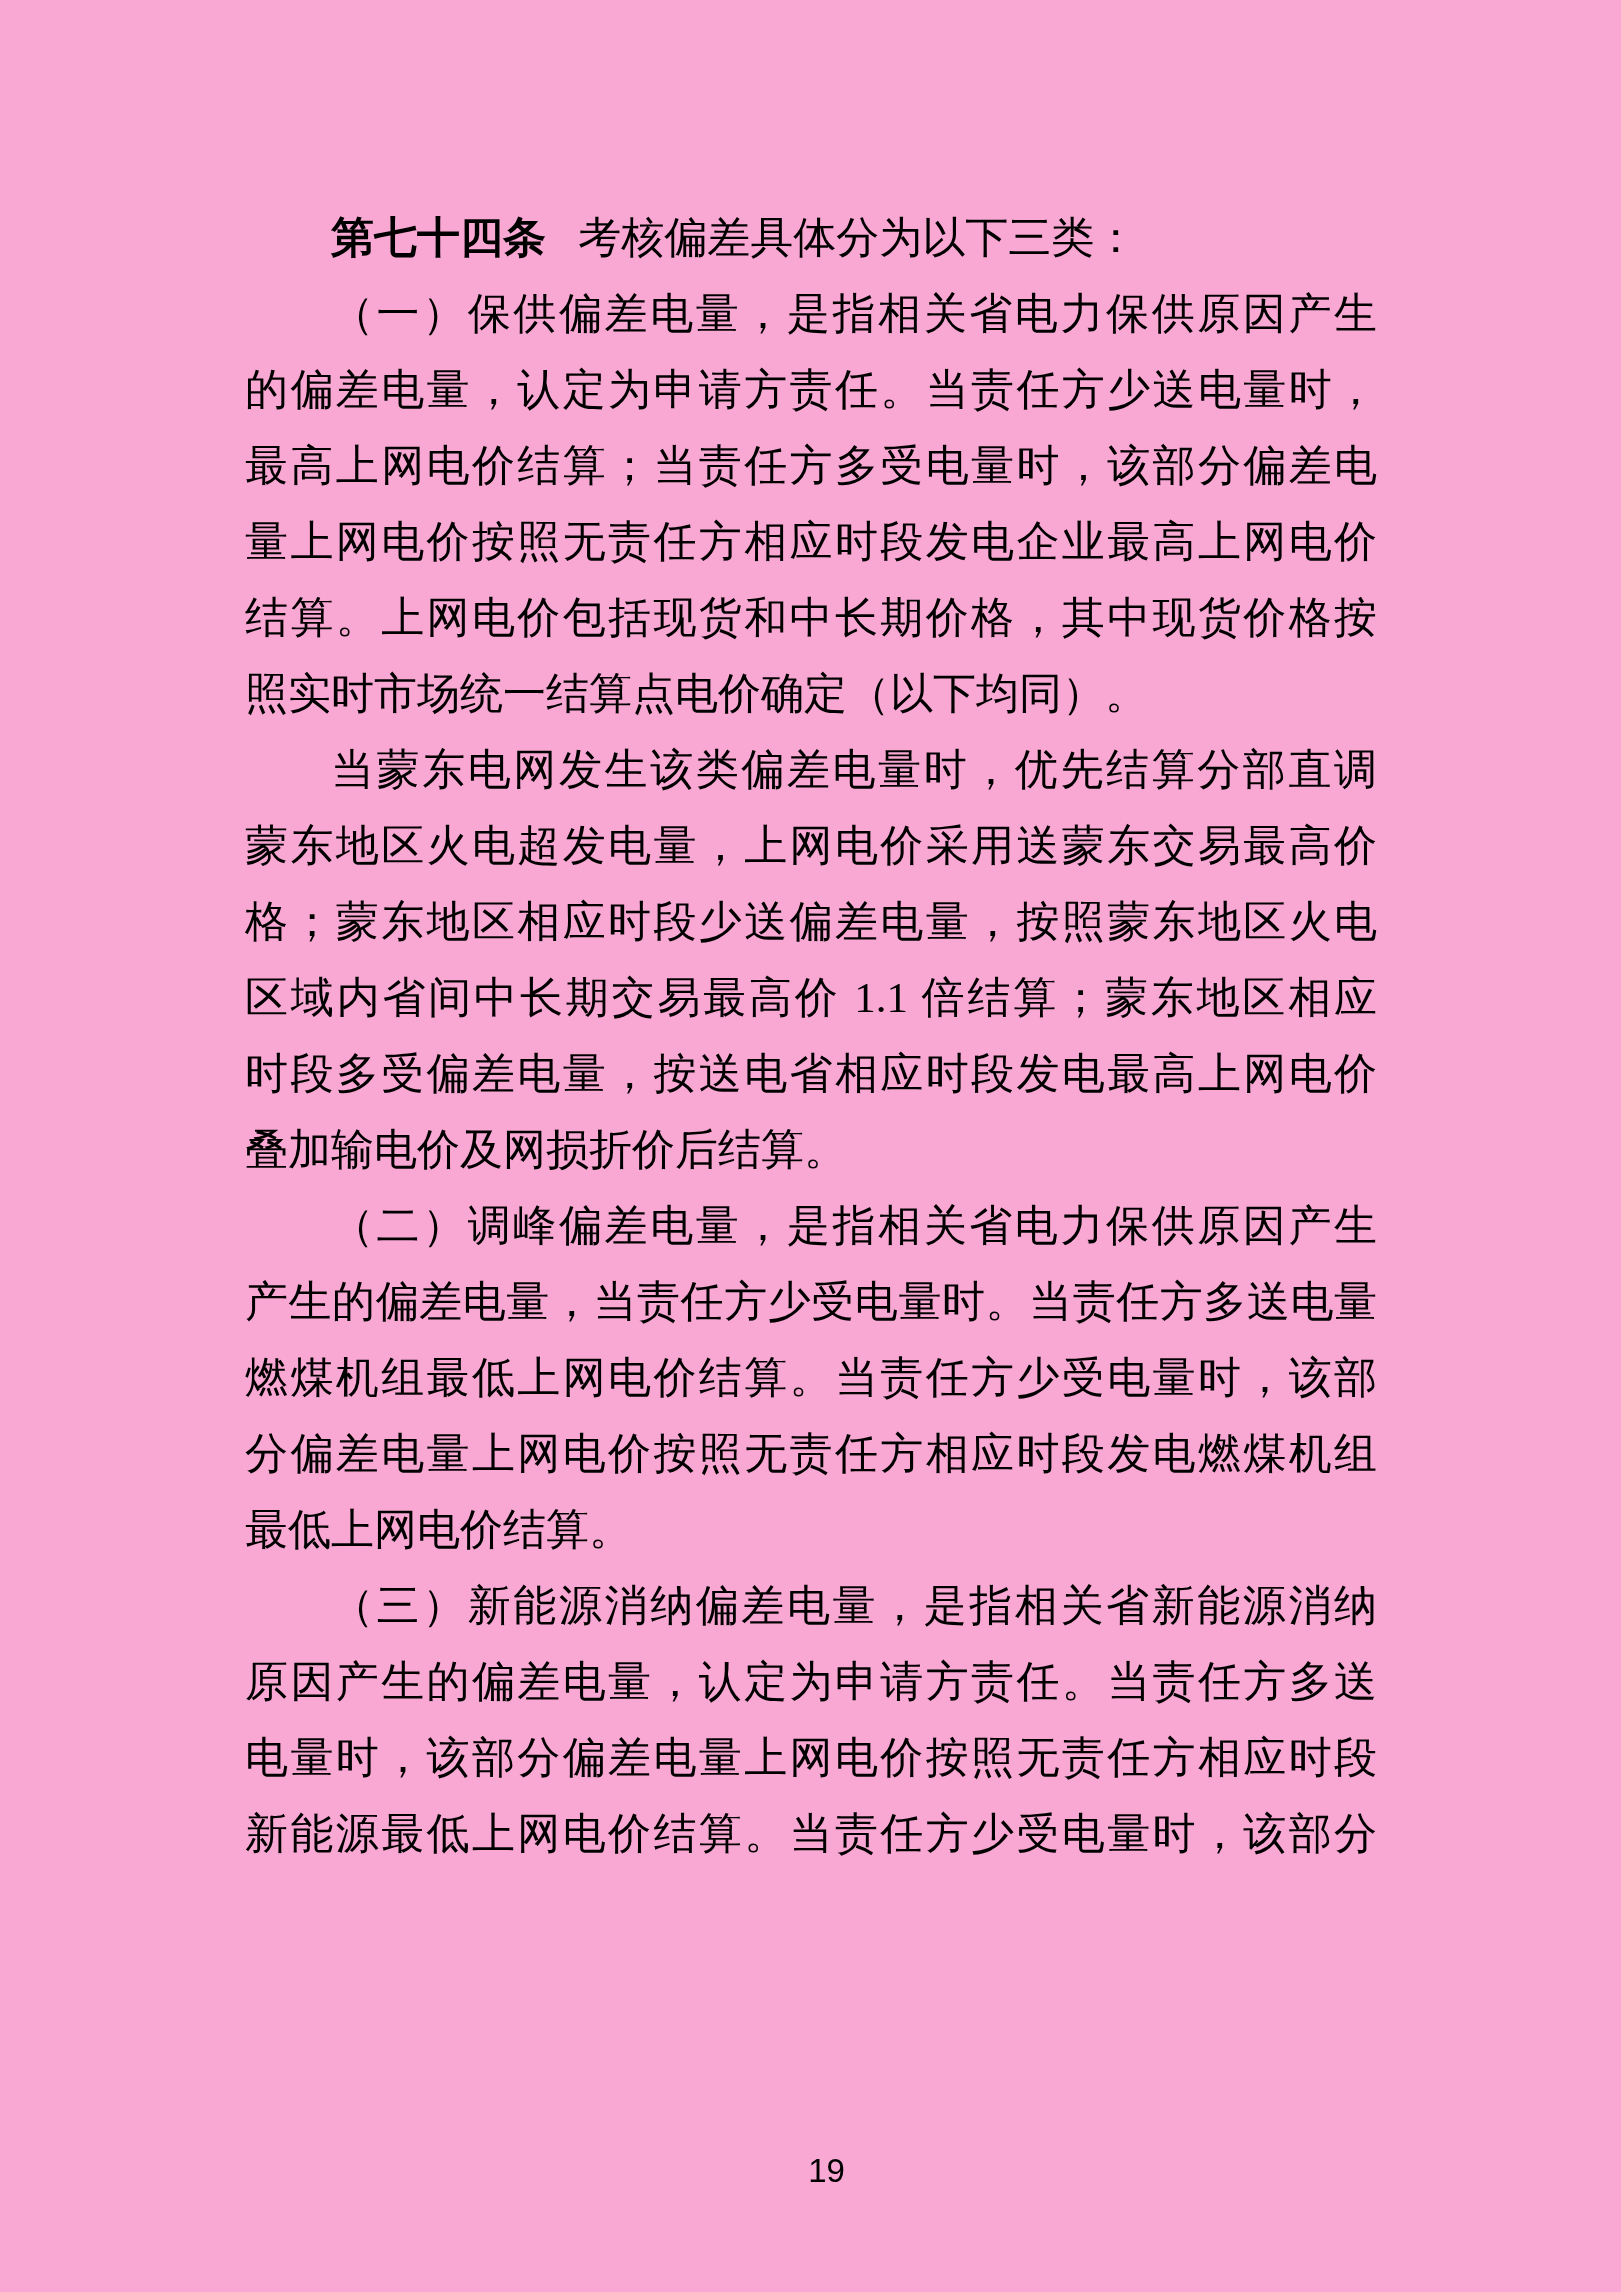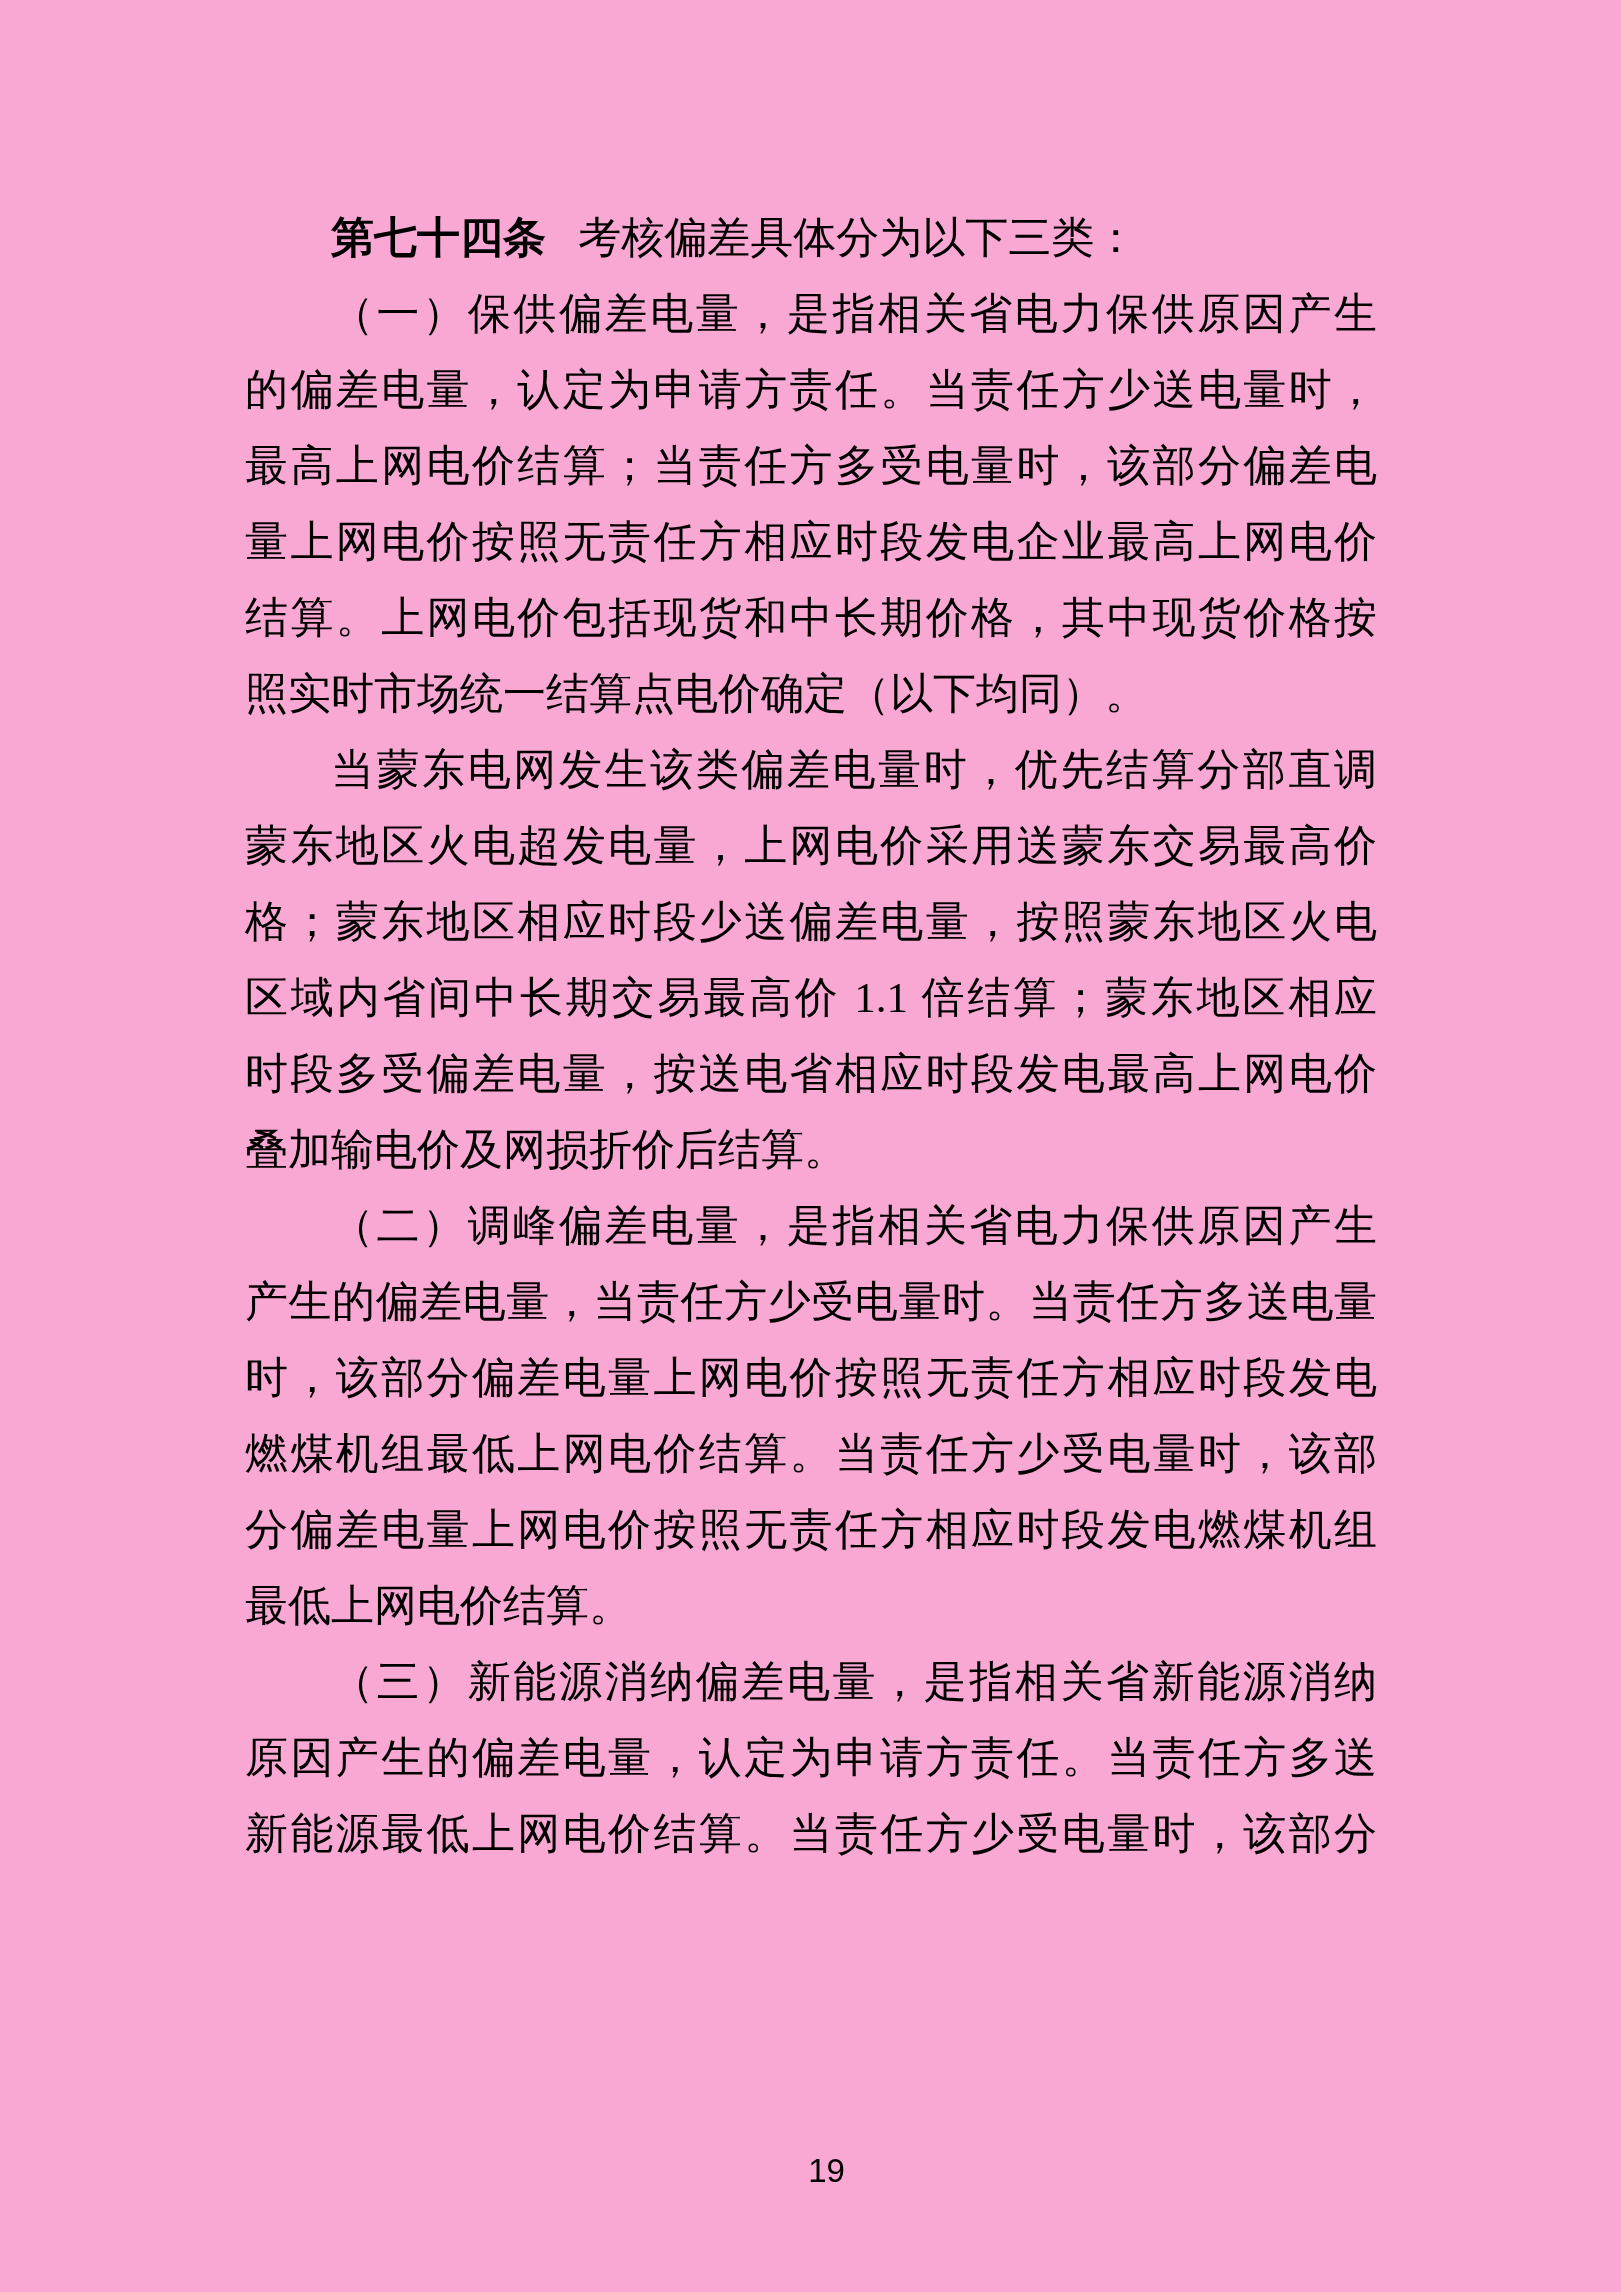--- a/index.html
+++ b/index.html
@@ -77,27 +77,27 @@
           <div class="line indent">当蒙东电网发生该类偏差电量时，优先结算分部直调</div>
           <div class="line">蒙东地区火电超发电量，上网电价采用送蒙东交易最高价</div>
           <div class="line">格；蒙东地区相应时段少送偏差电量，按照蒙东地区火电</div>
           <div class="line">区域内省间中长期交易最高价 1.1 倍结算；蒙东地区相应</div>
           <div class="line">时段多受偏差电量，按送电省相应时段发电最高上网电价</div>
           <div class="line flush-left">叠加输电价及网损折价后结算。</div>
         </div>
         <div>
           <div class="line indent">（二）调峰偏差电量，是指相关省电力保供原因产生</div>
           <div class="line">产生的偏差电量，当责任方少受电量时。当责任方多送电量</div>
-          <div class="line">时，该部分偏差电量上网电价按照无责任方相应时段发电</div>
           <div class="line">燃煤机组最低上网电价结算。当责任方少受电量时，该部</div>
           <div class="line">分偏差电量上网电价按照无责任方相应时段发电燃煤机组</div>
           <div class="line flush-left">最低上网电价结算。</div>
         </div>
         <div>
           <div class="line indent">（三）新能源消纳偏差电量，是指相关省新能源消纳</div>
           <div class="line">原因产生的偏差电量，认定为申请方责任。当责任方多送</div>
+          <div class="line">电量时，该部分偏差电量上网电价按照无责任方相应时段</div>
           <div class="line">新能源最低上网电价结算。当责任方少受电量时，该部分</div>
         </div>
       </div>
   </div>
   <div class="page-number">19</div>
 </div>
 
 
 </body></html>

